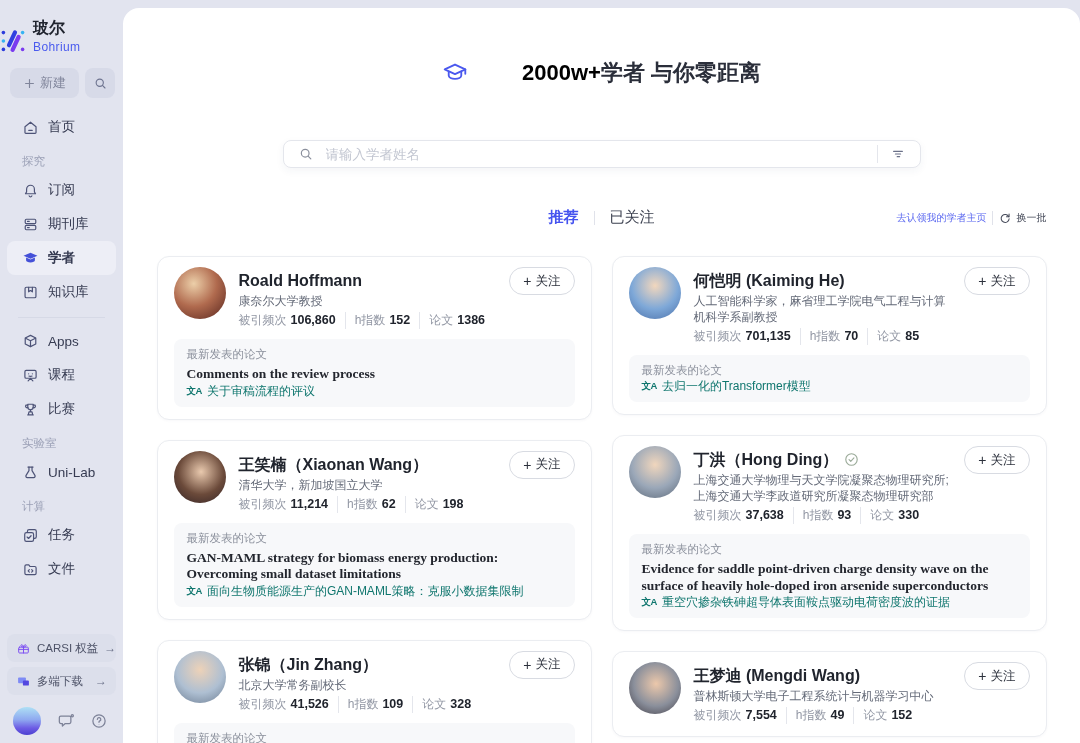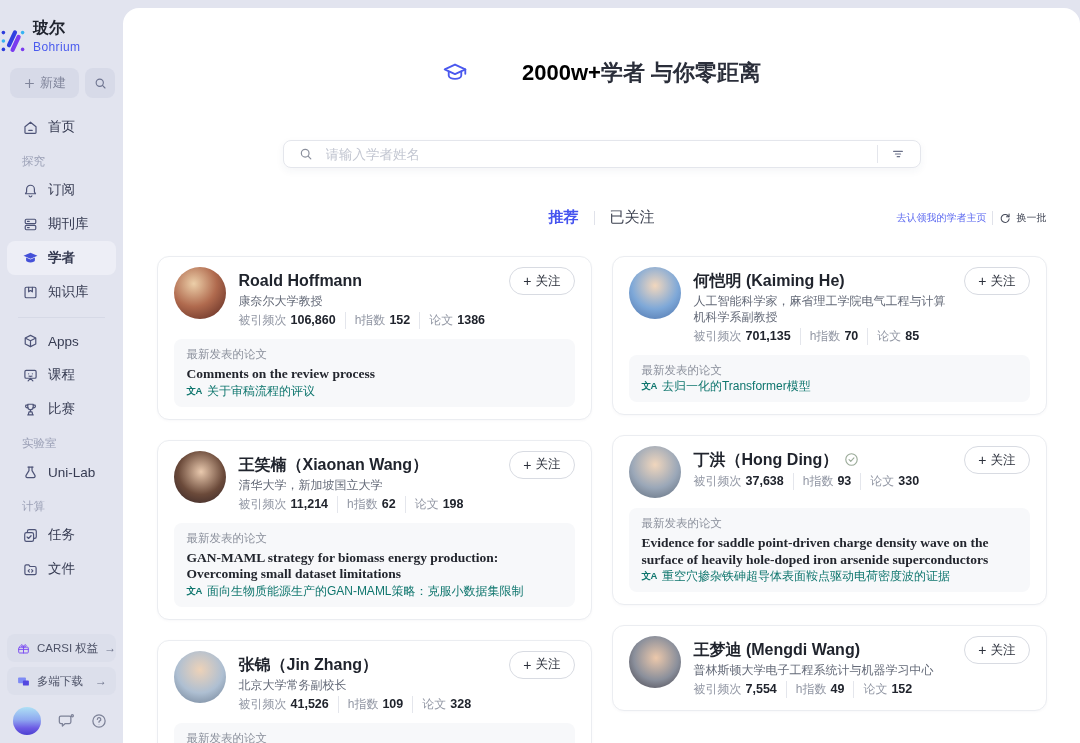--- a/index.html
+++ b/index.html
@@ -420,20 +420,21 @@
           <div class="card-head">
             <div class="avatar av3"></div>
             <div class="head-info">
               <div class="name-row">
                 <span class="name">丁洪（Hong Ding）</span>
                 <svg width="15" height="15" viewBox="0 0 16 16" fill="none" stroke="#9aaa98" stroke-width="1.2" stroke-linecap="round" stroke-linejoin="round">
                     <circle cx="8" cy="8" r="6.1"></circle>
                     <path d="M5.4 8.1l1.8 1.8 3.4-3.6"></path>
                   </svg>
               </div>
+              <div class="affil">上海交通大学物理与天文学院凝聚态物理研究所;上海交通大学李政道研究所凝聚态物理研究部</div>
               <div class="stats">
                 <span class="stat"><span>被引频次</span><b>37,638</b></span>
                 <span class="stat"><span>h指数</span><b>93</b></span>
                 <span class="stat"><span>论文</span><b>330</b></span>
               </div>
             </div>
             <button class="follow-btn">
                 <span class="plus">+</span>
                 <span>关注</span>
               </button>

